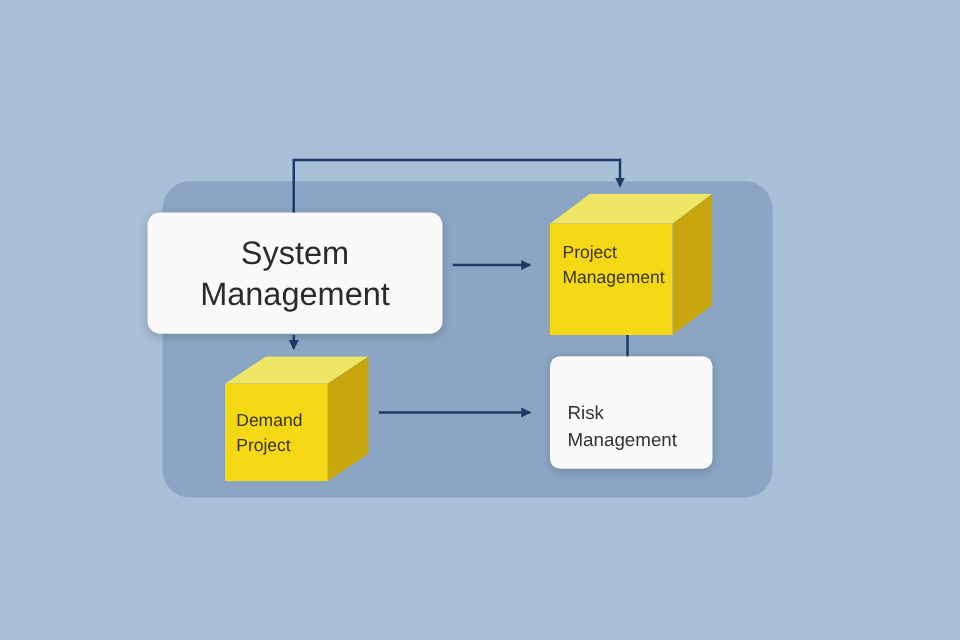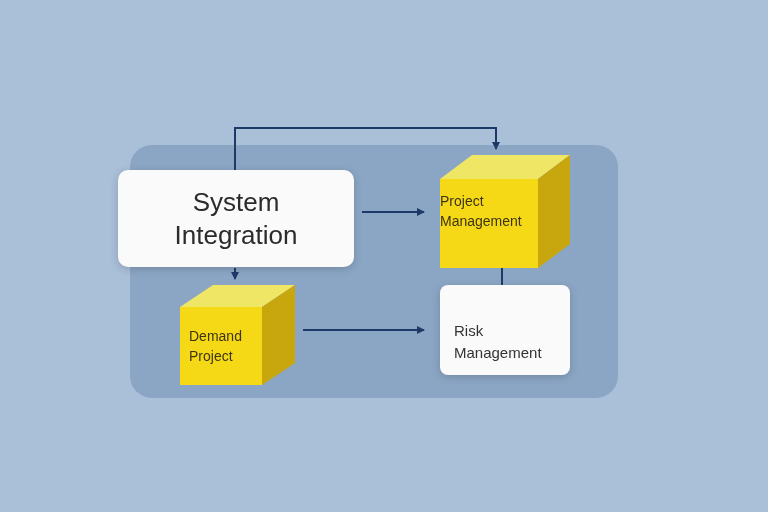--- a/index.html
+++ b/index.html
@@ -43,41 +43,41 @@
   .cube-label{
     position:absolute;
     display:flex;align-items:center;
     font-size:14px;color:#3d3412;line-height:1.45;
   }
   
   .cube.project{left:440px;top:155px;width:130px;height:113px;}
   .cube.project .top  {background:#efe666;clip-path:polygon(0px 24px,32px 0px,130px 0px,98px 24px);}
   .cube.project .front{background:#f5d917;clip-path:polygon(0px 24px,98px 24px,98px 113px,0px 113px);}
   .cube.project .side {background:#c8a60e;clip-path:polygon(98px 24px,130px 0px,130px 89px,98px 113px);}
-  .cube.project .cube-label{left:0;top:24px;width:98px;height:64px;box-sizing:border-box;}
+  .cube.project .cube-label{left:0;top:24px;width:98px;height:64px;padding-left:10px;box-sizing:border-box;}
   
   .cube.demand{left:180px;top:285px;width:115px;height:100px;}
   .cube.demand .top  {background:#efe666;clip-path:polygon(0px 22px,33px 0px,115px 0px,82px 22px);}
   .cube.demand .front{background:#f5d917;clip-path:polygon(0px 22px,82px 22px,82px 100px,0px 100px);}
   .cube.demand .side {background:#c8a60e;clip-path:polygon(82px 22px,115px 0px,115px 78px,82px 100px);}
   .cube.demand .cube-label{left:0;top:22px;width:82px;height:78px;padding-left:9px;box-sizing:border-box;}
   .arrows{
     position:absolute;left:0;top:0;width:768px;height:512px;
     pointer-events:none;
   }
 </style>
 </head>
 <body>
 
 <div class="canvas">
 
   <div class="panel"></div>
 
   <div class="white-box system">
-    <div class="label-inner">System Integration</div>
+    <div class="label-inner">System Management</div>
   </div>
 
   <div class="cube project">
     <div class="face top"></div>
     <div class="face side"></div>
     <div class="face front"></div>
     <div class="cube-label">Project Management</div>
   </div>
 
   <div class="cube demand">

